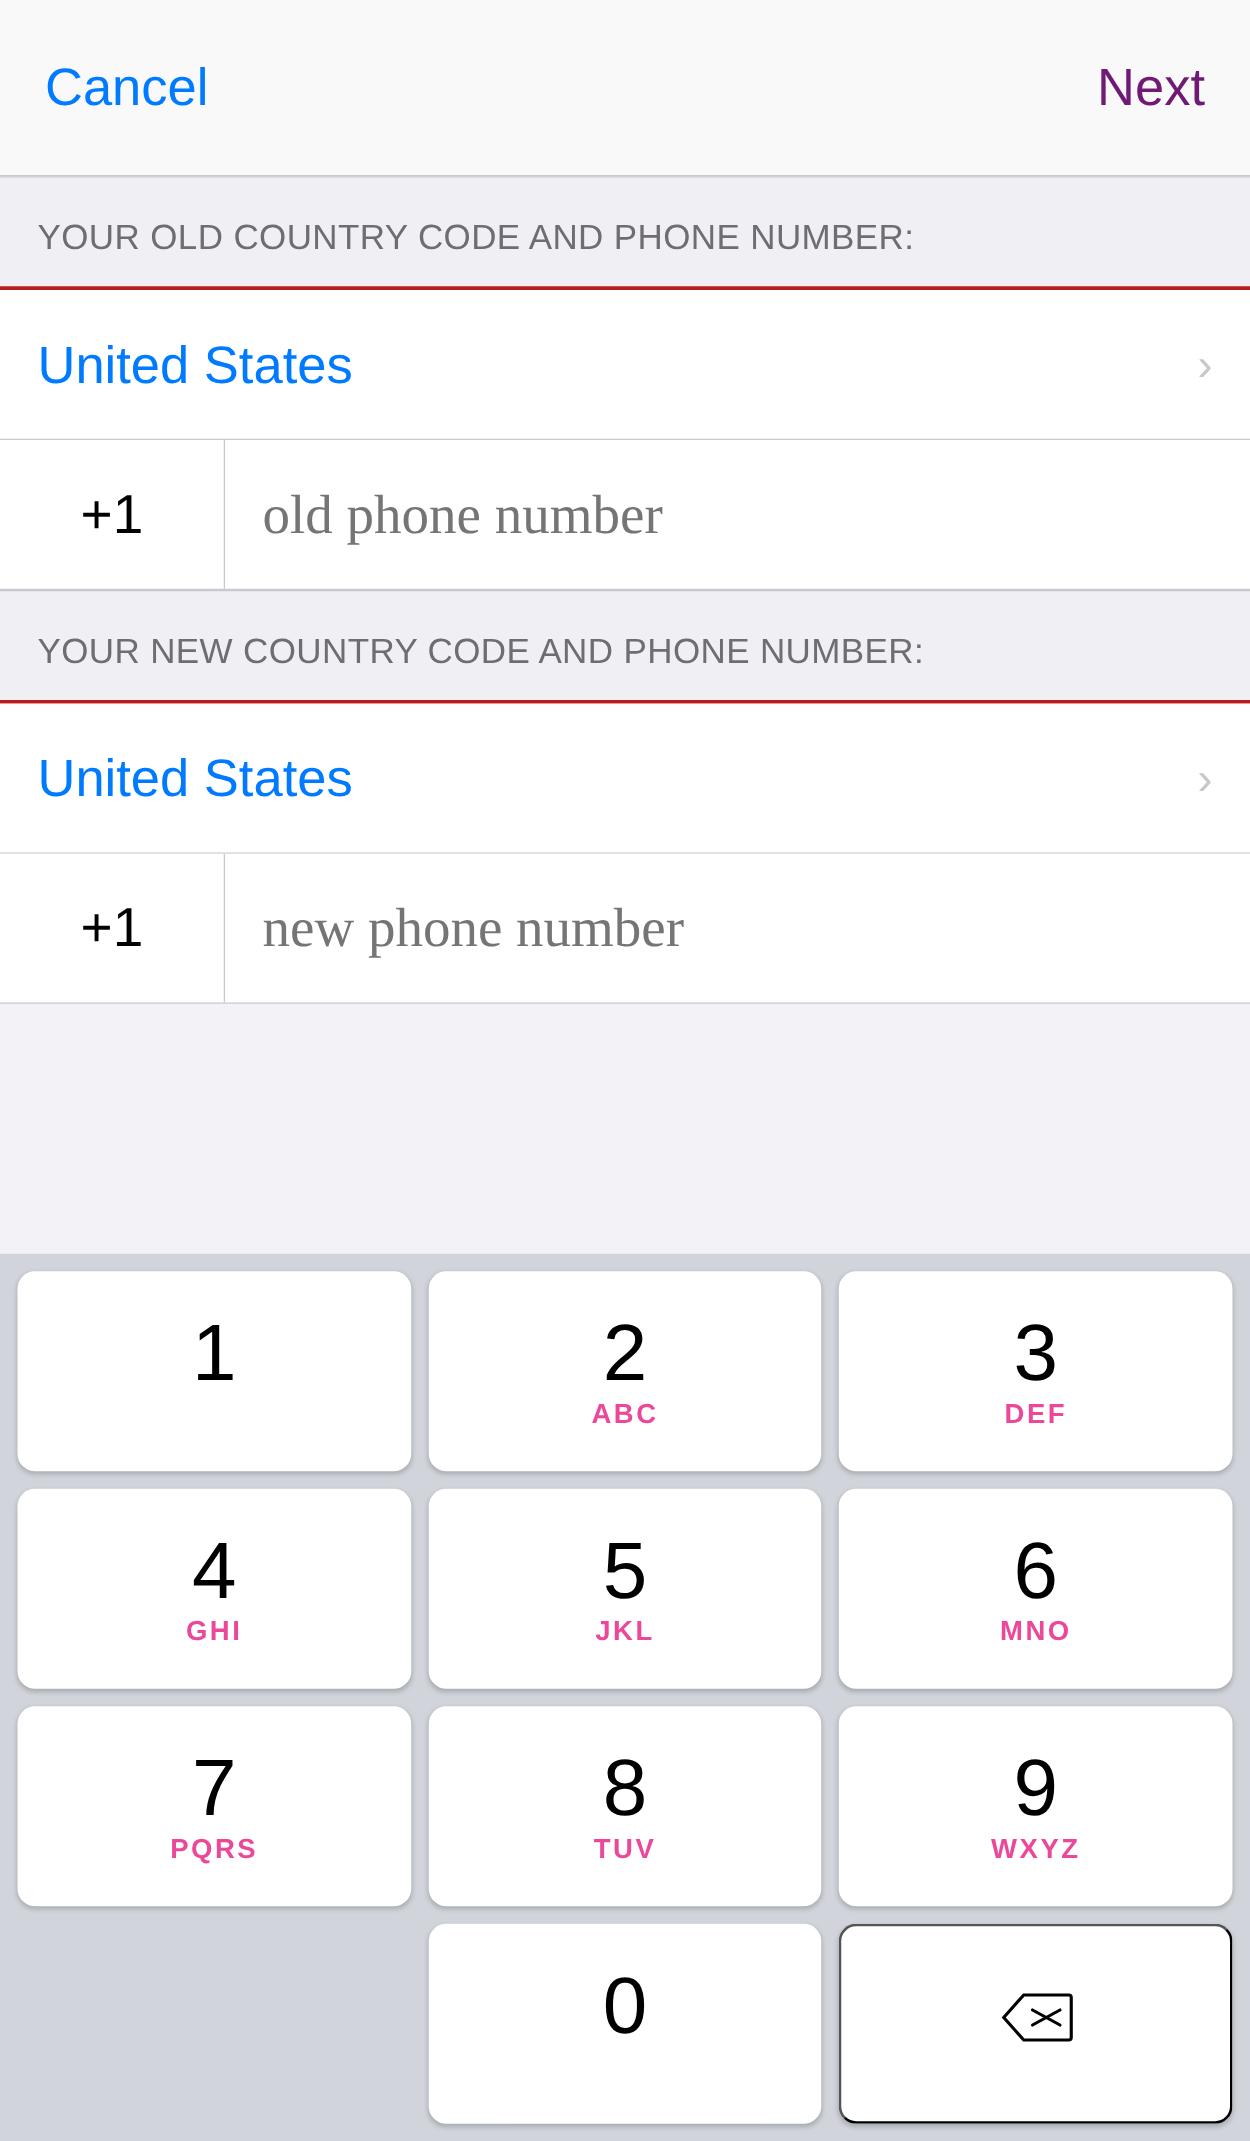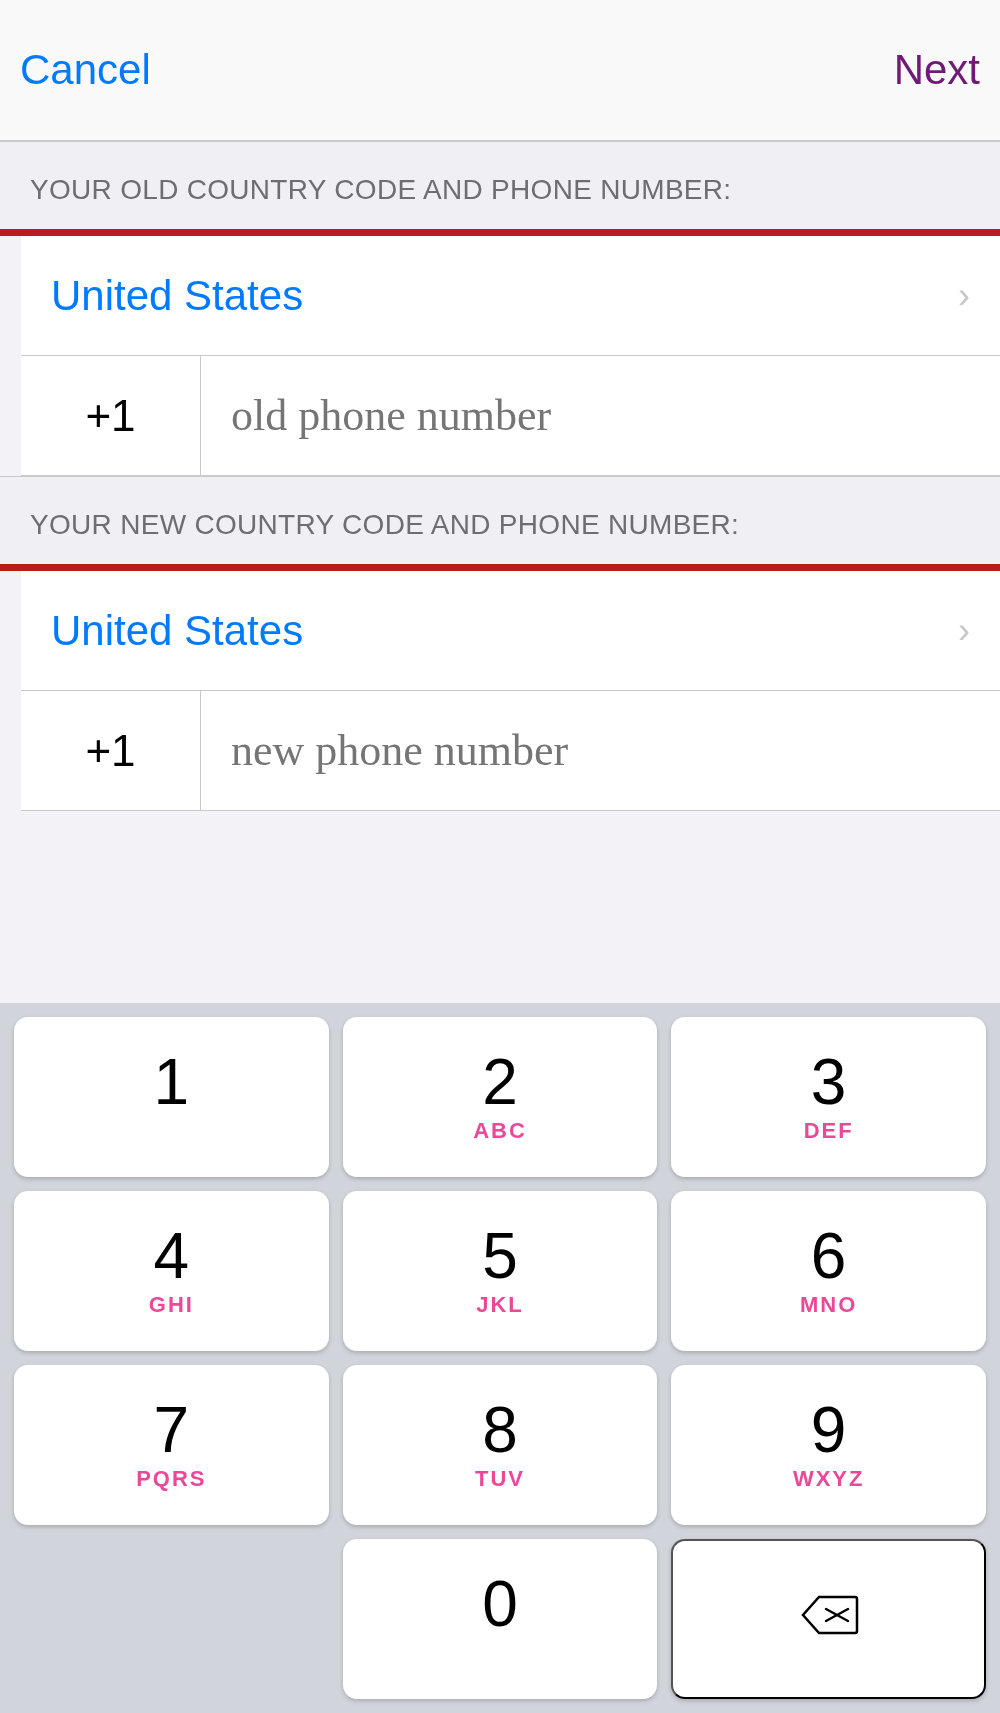--- a/index.html
+++ b/index.html
@@ -16,21 +16,21 @@
       overflow: hidden;
     }
 
     
     .nav-bar {
       display: flex;
       align-items: center;
       justify-content: space-between;
       background: #f9f9f9;
       border-bottom: 1px solid #c8c8cd;
-      padding: 0 20px;
+      padding: 0 36px;
       height: 141px;
     }
 
     .nav-cancel {
       font-size: 42px;
       color: #007aff;
       cursor: pointer;
     }
 
     .nav-title {
@@ -42,37 +42,36 @@
     .nav-next {
       font-size: 42px;
       color: #701a75;
       cursor: pointer;
     }
 
     
     .section-header {
       background: #efeff4;
       padding: 28px 30px 20px 30px;
-      border-bottom: 7px solid #b91c1c;
+      border-bottom: 3px solid #b91c1c;
       border-top: 1px solid #c8c8cd;
     }
 
     .section-header-text {
       font-size: 28px;
       color: #6d6d72;
       font-weight: 400;
       letter-spacing: 0.3px;
       line-height: 1.4;
       text-transform: uppercase;
     }
 
     
     .form-section {
       background: #fff;
-      margin-left: 21px;
     }
 
     .country-row {
       display: flex;
       align-items: center;
       justify-content: space-between;
       padding: 0 30px;
       height: 120px;
       background: #fff;
       border-bottom: 1px solid #c8c8cd;

